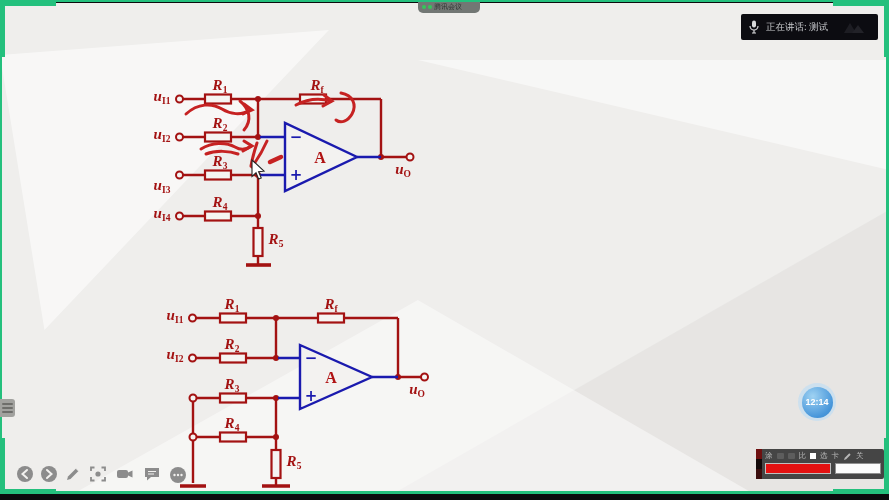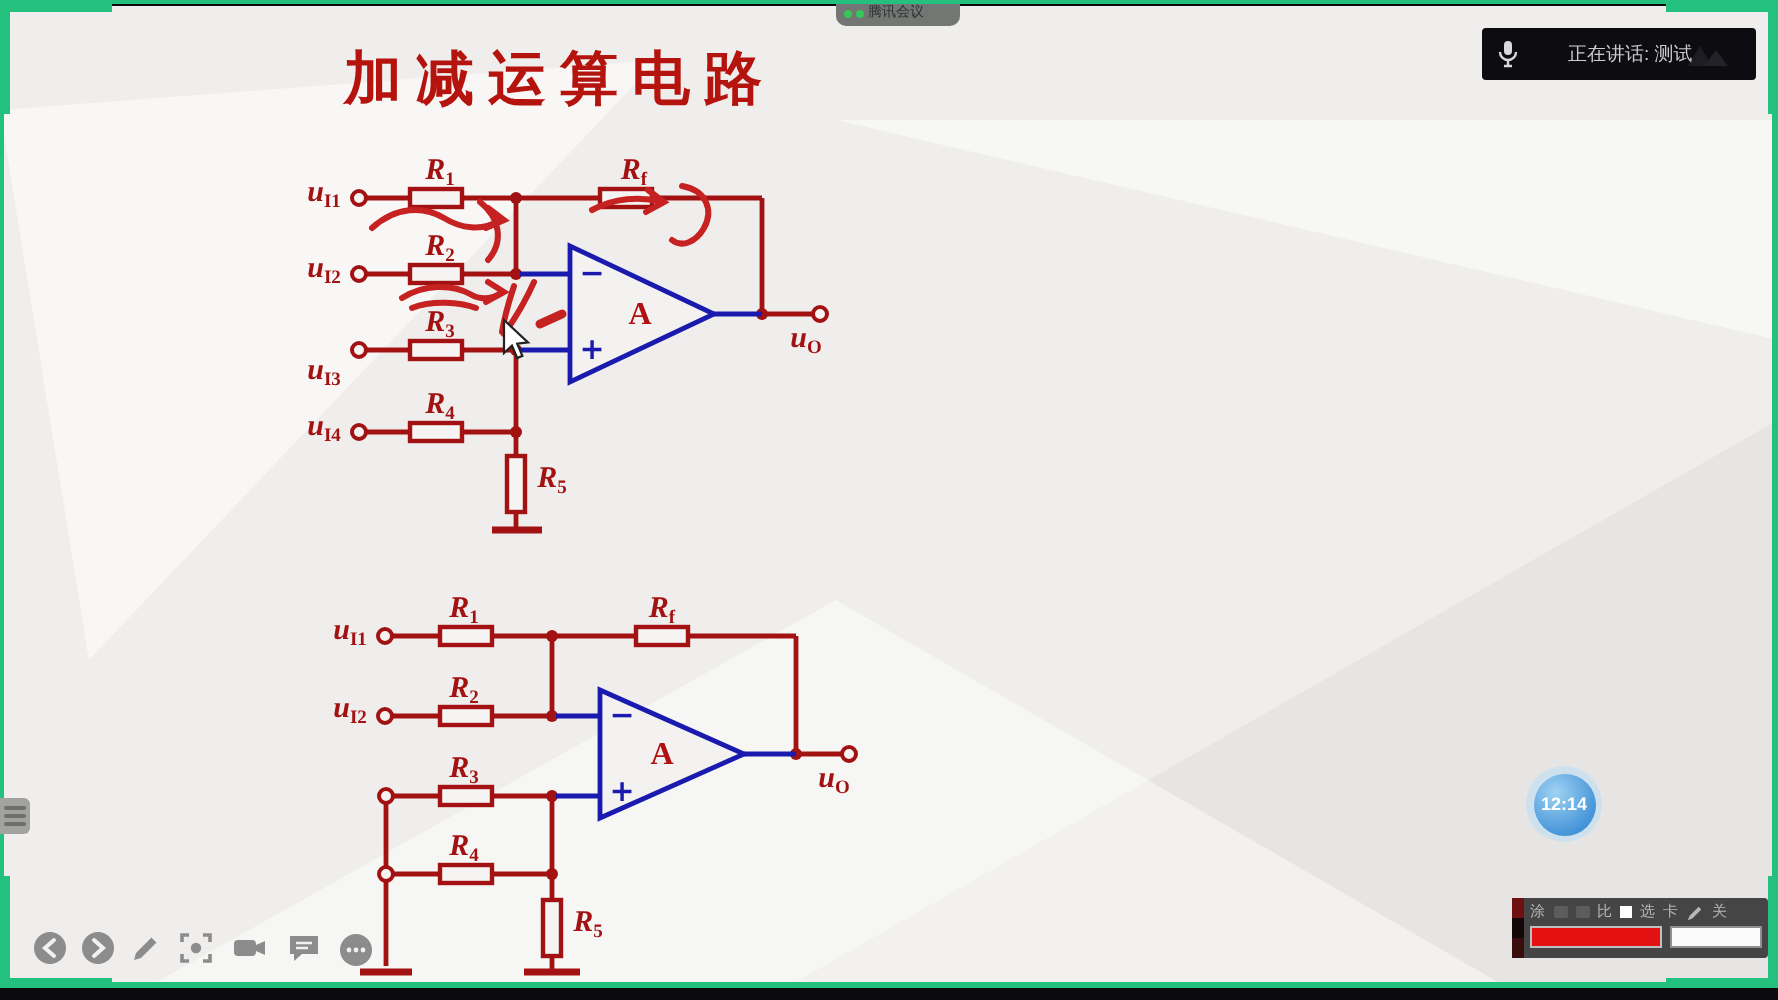--- a/index.html
+++ b/index.html
@@ -20,42 +20,42 @@
   .corner{position:absolute;width:56px;height:56px;pointer-events:none;}
   .corner b{position:absolute;background:#24c07d;display:block;}
   
   .pill{position:absolute;left:418px;top:0;width:54px;height:13px;background:#727774;
         border-radius:0 0 5px 5px;display:flex;align-items:center;gap:2px;padding:0 4px;}
   .dot{width:4px;height:4px;border-radius:50%;background:#35c759;}
   .pill span{font-size:7px;color:#2e3230;line-height:13px;white-space:nowrap;}
   
   .speak{position:absolute;left:741px;top:14px;width:137px;height:26px;background:#0c0c11;
          border-radius:2px;display:flex;align-items:center;padding:0 8px;box-sizing:border-box;}
-  .speak .txt{color:#c9cbce;font-size:9.5px;margin-left:25px;white-space:nowrap;}
+  .speak .txt{color:#c9cbce;font-size:9.5px;margin-left:7px;white-space:nowrap;font-family:Liberation Serif, serif;}
   .logo-tri{position:absolute;right:10px;top:6px;width:26px;height:14px;opacity:.55;}
   
   .title{position:absolute;left:172px;top:20px;font-size:29px;font-weight:900;color:#b5140e;
          letter-spacing:7px;font-family:"DejaVu Sans","Liberation Sans",sans-serif;}
   
   .lbl{position:absolute;transform:translate(-50%,-50%);font-family:"Liberation Serif","DejaVu Serif",serif;
        font-style:italic;font-weight:bold;color:#a31212;font-size:15px;white-space:nowrap;line-height:1;}
   .lbl sub{font-size:9.5px;font-style:normal;font-weight:bold;vertical-align:-3px;}
   .sign{position:absolute;transform:translate(-50%,-50%);color:#1a1aae;font-weight:bold;
         font-size:15px;font-family:"DejaVu Sans",sans-serif;line-height:1;}
   .ampl{position:absolute;transform:translate(-50%,-50%);color:#b01212;font-weight:bold;
         font-size:16px;font-family:"Liberation Serif",serif;line-height:1;}
   svg.layer{position:absolute;left:0;top:0;}
   
   .handle{position:absolute;left:0;top:399px;width:15px;height:18px;background:#a2a29f;
           border-radius:0 3px 3px 0;display:flex;flex-direction:column;justify-content:center;gap:2px;padding:0 2px;box-sizing:border-box;}
   .handle i{display:block;height:2px;background:#6e6e6b;border-radius:1px;}
   
   .tool{position:absolute;transform:translate(-50%,-50%);width:18px;height:18px;cursor:pointer;}
   
-  .clock{position:absolute;left:763px;top:383px;width:38px;height:38px;border-radius:50%;
+  .clock{position:absolute;left:798px;top:383px;width:38px;height:38px;border-radius:50%;
          background:rgba(190,221,244,.65);display:flex;align-items:center;justify-content:center;}
   .clock .inner{width:31px;height:31px;border-radius:50%;
          background:radial-gradient(circle at 35% 30%, #9fd2f2, #4796da 70%, #3a86c8);
          display:flex;align-items:center;justify-content:center;}
   .clock .inner span{color:#fff;font-size:9px;font-weight:bold;}
   
   .mini{position:absolute;left:756px;top:449px;width:128px;height:30px;background:#454545;
         border-radius:2px;display:flex;}
   .mini .chips{width:12px;height:30px;background:#181818;border-radius:2px 0 0 2px;
         display:flex;flex-direction:column;}
@@ -75,21 +75,20 @@
 <div class="stage">
 
   <div class="poly p1"></div>
   <div class="poly p2"></div>
   <div class="poly p3"></div>
   <div class="poly p4"></div>
 
   <div class="strip top"></div>
   <div class="strip bottom"></div>
 
-  <div class="title">加减运算电路</div>
 
   <svg class="layer" width="889" height="500" viewBox="0 0 889 500">
 
     <g stroke="#a31212" stroke-width="2.4" fill="none">
       <path d="M183,99 H205 M231,99 H300 M326,99 H381 M381,99 V157 M381,157 H406"></path>
       <path d="M183,137 H205 M231,137 H258 M258,99 V137"></path>
       <path d="M183,175 H205 M231,175 H258"></path>
       <path d="M183,216 H205 M231,216 H258 M258,175 V228 M258,256 V265"></path>
       <path d="M246,265 H271" stroke-width="3.6"></path>
     </g>

